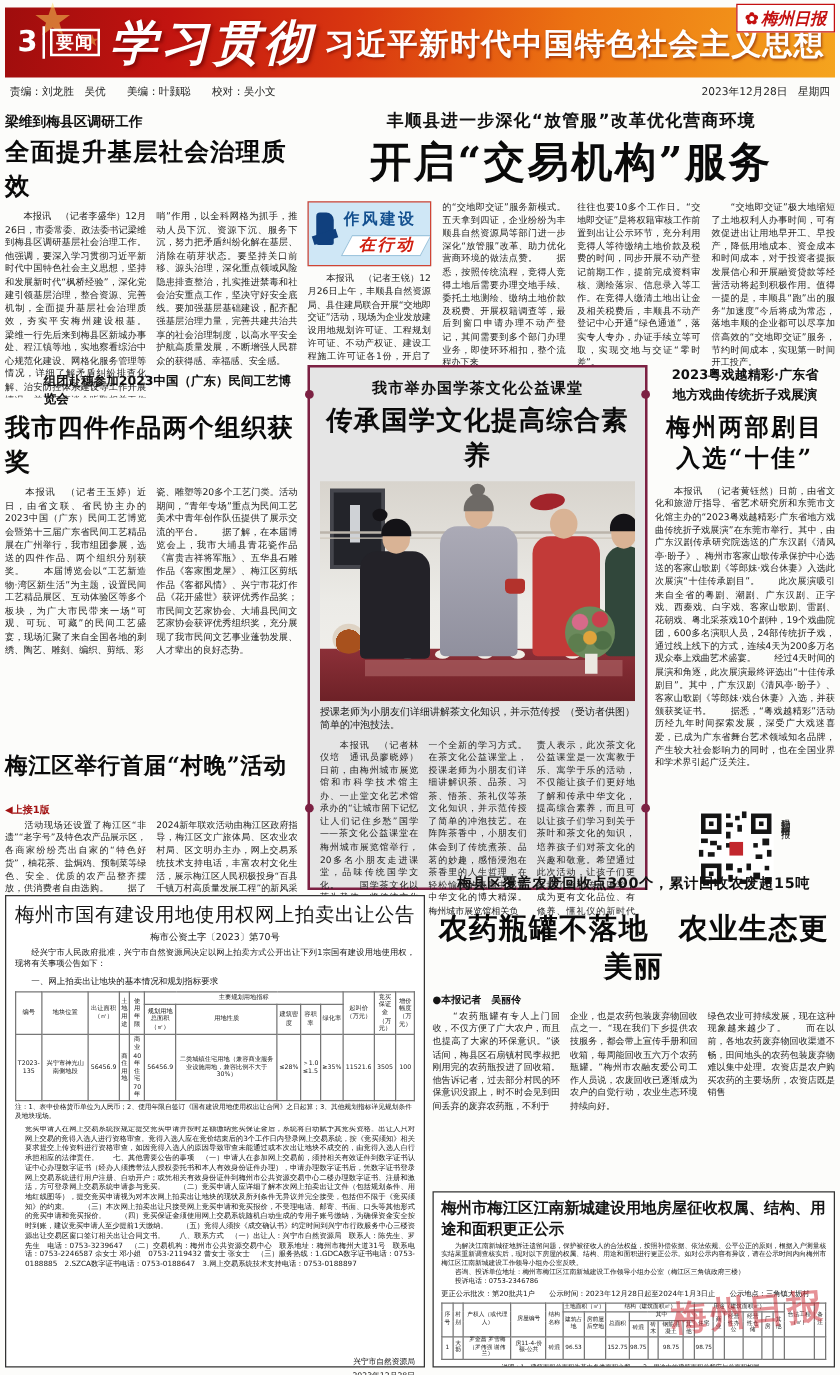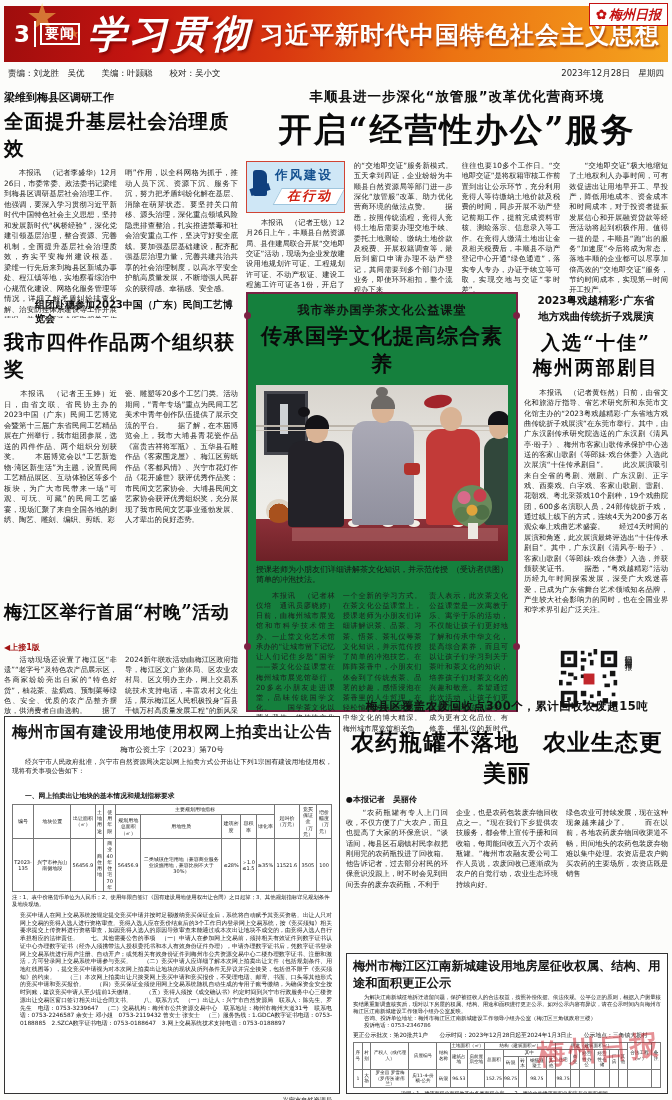--- a/index.html
+++ b/index.html
@@ -55,21 +55,21 @@
   .art-b .colrow{margin-top:6px;gap:8px;}
   .art-b .bodytext{font-size:7.4px;height:206px;}
   
   .art-c{position:absolute;left:4px;top:600px;width:234px;}
   .art-c .headline{font-size:18px;letter-spacing:0.5px;}
   .art-c .continued{color:#a21212;font-size:8px;font-weight:bold;margin:18px 0 2px;}
   .art-c .colrow{gap:8px;}
   .art-c .bodytext{font-size:7.2px;height:76px;}
   
   .tea-box{position:absolute;left:246px;top:292px;width:272px;height:420px;border:2px solid #7c2143;
-    padding:6px 8px;box-sizing:border-box;background:#15803d;}
+    padding:6px 8px;box-sizing:border-box;background:#e5e5e5;}
   .cdot{position:absolute;width:7px;height:7px;border-radius:50%;background:#7c2143;}
   .cdot.tl{left:-4px;top:18px;} .cdot.bl{left:-4px;bottom:60px;} .cdot.tr{right:-4px;top:18px;} .cdot.br{right:-4px;bottom:60px;}
   .tea-box .kicker{font-size:12px;text-align:center;letter-spacing:1px;margin-top:2px;}
   .tea-box .headline{font-size:21px;text-align:center;letter-spacing:1px;margin-top:3px;}
   .photo{position:relative;height:176px;margin-top:7px;background:linear-gradient(#d8d4cd,#ecebe7 55%,#f3f1ed);overflow:hidden;}
   .ph-screen{position:absolute;left:8px;top:6px;width:38px;height:58px;background:#23242a;border:3px solid #45464d;}
   .ph-screen i{position:absolute;left:13px;top:10px;width:8px;height:30px;background:#cfd2d6;display:block;}
   .ph-rail{position:absolute;left:0;right:0;top:40px;height:2px;background:#bbb4aa;}
   .ph-rail2{position:absolute;left:0;right:0;top:45px;height:1px;background:#cdc6bb;}
   .ph-table{position:absolute;left:0;right:0;bottom:0;height:42px;background:linear-gradient(#8c3038,#6d2127);}
@@ -102,24 +102,24 @@
   
   .art-opera{position:absolute;left:524px;top:292px;width:144px;}
   .art-opera .kicker{font-size:10.5px;text-align:center;line-height:1.55;}
   .art-opera .headline{font-size:19px;text-align:center;letter-spacing:2px;line-height:1.35;margin-top:5px;}
   .art-opera .bodytext{font-size:7.3px;height:258px;margin-top:7px;}
   .qr-row{display:flex;justify-content:center;align-items:center;margin-top:3px;gap:4px;}
   .qr-cap{writing-mode:vertical-rl;font-size:7.5px;letter-spacing:1px;color:#222;height:60px;}
   
   .land-box{position:absolute;left:4px;top:716px;width:336px;height:378px;border:1px solid #333;
     padding:5px 7px;box-sizing:border-box;background:#fff;}
-  .land-box .title{font-size:15.5px;font-weight:bold;text-align:center;letter-spacing:0.5px;}
+  .land-box .title{font-size:15.5px;font-weight:normal;text-align:center;letter-spacing:0.5px;}
   .land-box .docno{font-size:7.5px;text-align:center;margin-top:2px;}
   .land-box .intro{font-size:6.6px;text-align:justify;margin-top:3px;line-height:1.35;text-indent:13px;}
-  .land-box .s1{font-size:6.8px;font-weight:bold;margin-top:15px;text-indent:13px;}
+  .land-box .s1{font-size:6.8px;font-weight:normal;margin-top:4px;text-indent:13px;}
   table.ln{width:100%;border-collapse:collapse;margin-top:3px;font-size:5px;line-height:1.25;}
   table.ln th,table.ln td{border:1px solid #777;padding:1px;text-align:center;font-weight:normal;}
   .land-box .tnote{font-size:5.4px;margin-top:2px;line-height:1.3;}
   .legal{display:flex;gap:8px;margin-top:4px;}
   .legal .lcol{flex:1;font-size:5.8px;line-height:1.33;text-align:justify;height:198px;overflow:hidden;}
   .sign{font-size:6.2px;text-align:right;margin-top:2px;}
   
   .art-pest{position:absolute;left:346px;top:699px;width:322px;}
   .art-pest .kicker{font-size:11.5px;text-align:center;letter-spacing:0.5px;}
   .art-pest .headline{font-size:23px;text-align:center;letter-spacing:1px;margin-top:13px;font-weight:900;}
@@ -163,21 +163,21 @@
     <div class="kicker">梁维到梅县区调研工作</div>
     <div class="headline">全面提升基层社会治理质效</div>
     <div class="colrow">
       <div class="bodytext">　　本报讯　（记者李盛华）12月26日，市委常委、政法委书记梁维到梅县区调研基层社会治理工作。他强调，要深入学习贯彻习近平新时代中国特色社会主义思想，坚持和发展新时代“枫桥经验”，深化党建引领基层治理，整合资源、完善机制，全面提升基层社会治理质效，夯实平安梅州建设根基。　　梁维一行先后来到梅县区新城办事处、程江镇等地，实地察看综治中心规范化建设、网格化服务管理等情况，详细了解矛盾纠纷排查化解、治安防控体系建设等工作开展情况，并召开座谈会听取相关工作汇报。梁维指出，要充分发挥综治中心“前</div>
       <div class="bodytext">哨”作用，以全科网格为抓手，推动人员下沉、资源下沉、服务下沉，努力把矛盾纠纷化解在基层、消除在萌芽状态。要坚持关口前移、源头治理，深化重点领域风险隐患排查整治，扎实推进禁毒和社会治安重点工作，坚决守好安全底线。要加强基层基础建设，配齐配强基层治理力量，完善共建共治共享的社会治理制度，以高水平安全护航高质量发展，不断增强人民群众的获得感、幸福感、安全感。</div>
     </div>
   </div>
 
   <div class="art-main">
     <div class="kicker">丰顺县进一步深化“放管服”改革优化营商环境</div>
-    <div class="headline">开启“经营性办公”服务</div>
+    <div class="headline">开启“交易机构”服务</div>
     <div class="colrow">
       <div>
         <div class="badge">
           <span class="badge-fist"></span>
           <span class="badge-arrow"></span>
           <span class="badge-t1">作风建设</span>
           <span class="badge-t2">在行动</span>
         </div>
         <div class="bodytext" style="height:80px">　　本报讯　（记者王锐）12月26日上午，丰顺县自然资源局、县住建局联合开展“交地即交证”活动，现场为企业发放建设用地规划许可证、工程规划许可证、不动产权证、建设工程施工许可证各1份，开启了便捷高效</div>
       </div>
@@ -258,22 +258,22 @@
       <div class="bodytext">责人表示，此次茶文化公益课堂是一次寓教于乐、寓学于乐的活动，不仅能让孩子们更好地了解和传承中华文化，提高综合素养，而且可以让孩子们学习到关于茶叶和茶文化的知识，培养孩子们对茶文化的兴趣和敬意。希望通过此次活动，让孩子们更多地了解和传承国学，成为更有文化品位、有修养、懂礼仪的新时代少年。</div>
     </div>
   </div>
 
   <div class="art-opera">
     <div class="kicker">
       <div>2023粤戏越精彩·广东省</div>
       <div>地方戏曲传统折子戏展演</div>
     </div>
     <div class="headline">
+      <div>梅州两部剧目</div>
       <div>入选“十佳”</div>
-      <div>梅州两部剧目</div>
     </div>
     <div class="bodytext">　　本报讯　（记者黄钰然）日前，由省文化和旅游厅指导、省艺术研究所和东莞市文化馆主办的“2023粤戏越精彩·广东省地方戏曲传统折子戏展演”在东莞市举行。其中，由广东汉剧传承研究院选送的广东汉剧《清风亭·盼子》、梅州市客家山歌传承保护中心选送的客家山歌剧《等郎妹·戏台休妻》入选此次展演“十佳传承剧目”。　　此次展演吸引来自全省的粤剧、潮剧、广东汉剧、正字戏、西秦戏、白字戏、客家山歌剧、雷剧、花朝戏、粤北采茶戏10个剧种，19个戏曲院团，600多名演职人员，24部传统折子戏，通过线上线下的方式，连续4天为200多万名观众奉上戏曲艺术盛宴。　　经过4天时间的展演和角逐，此次展演最终评选出“十佳传承剧目”。其中，广东汉剧《清风亭·盼子》、客家山歌剧《等郎妹·戏台休妻》入选，并获颁获奖证书。　　据悉，“粤戏越精彩”活动历经九年时间探索发展，深受广大戏迷喜爱，已成为广东省舞台艺术领域知名品牌，产生较大社会影响力的同时，也在全国业界和学术界引起广泛关注。</div>
     <div class="qr-row">
       <svg width="60" height="60" viewBox="0 0 33 33">
         <rect width="33" height="33" fill="#fff"></rect>
         <g fill="#151515">
           <rect x="1" y="1" width="9" height="9"></rect>
             <rect x="23" y="1" width="9" height="9"></rect>
             <rect x="1" y="23" width="9" height="9"></rect>
           <rect x="12" y="1" width="2" height="2"></rect>

